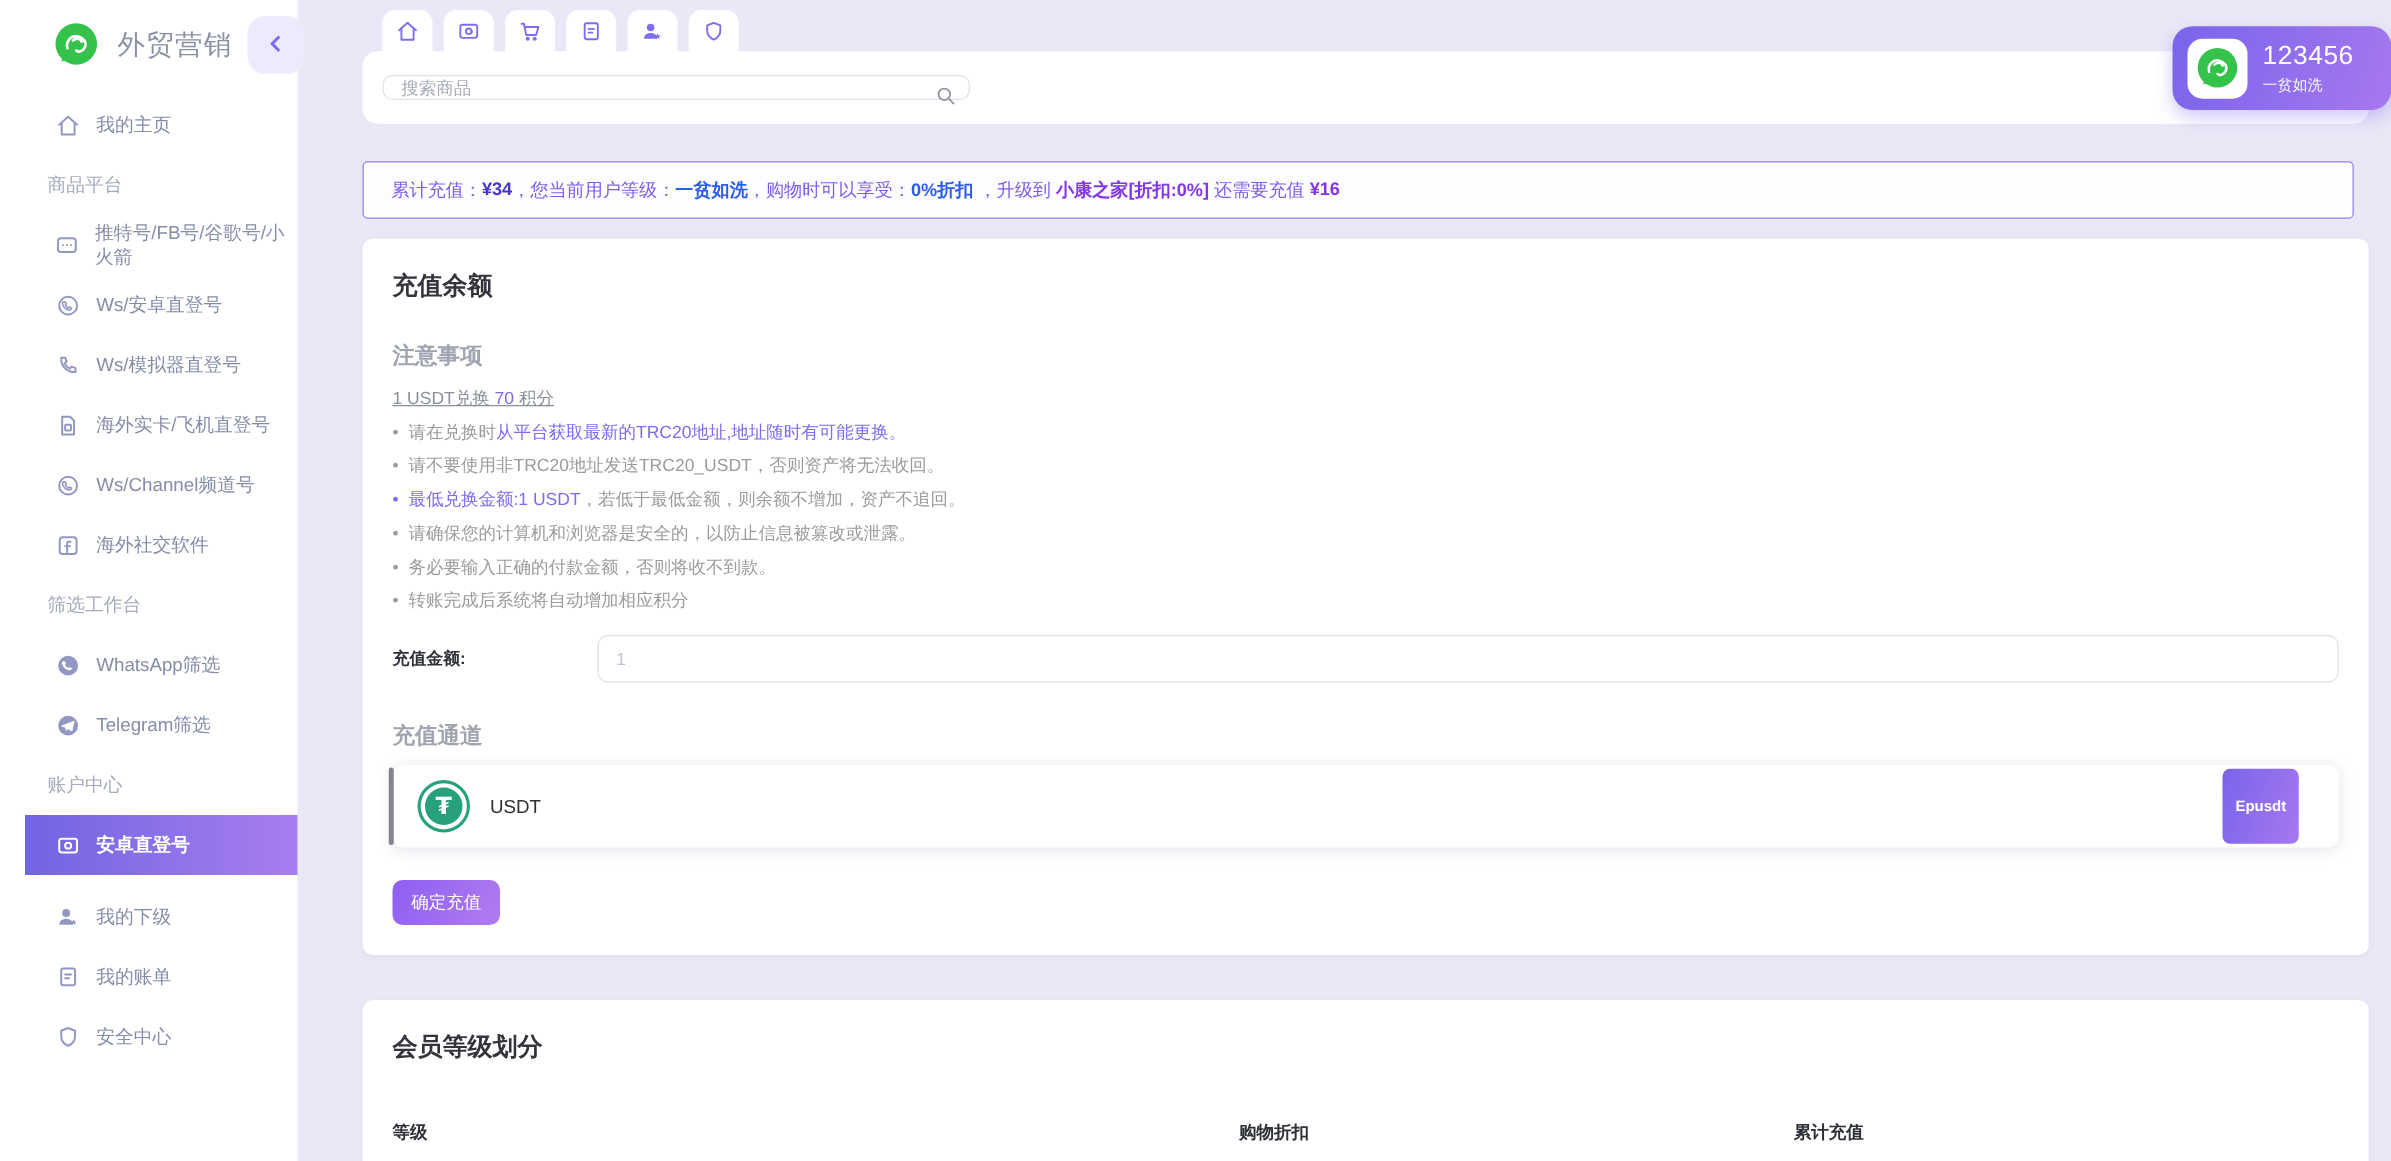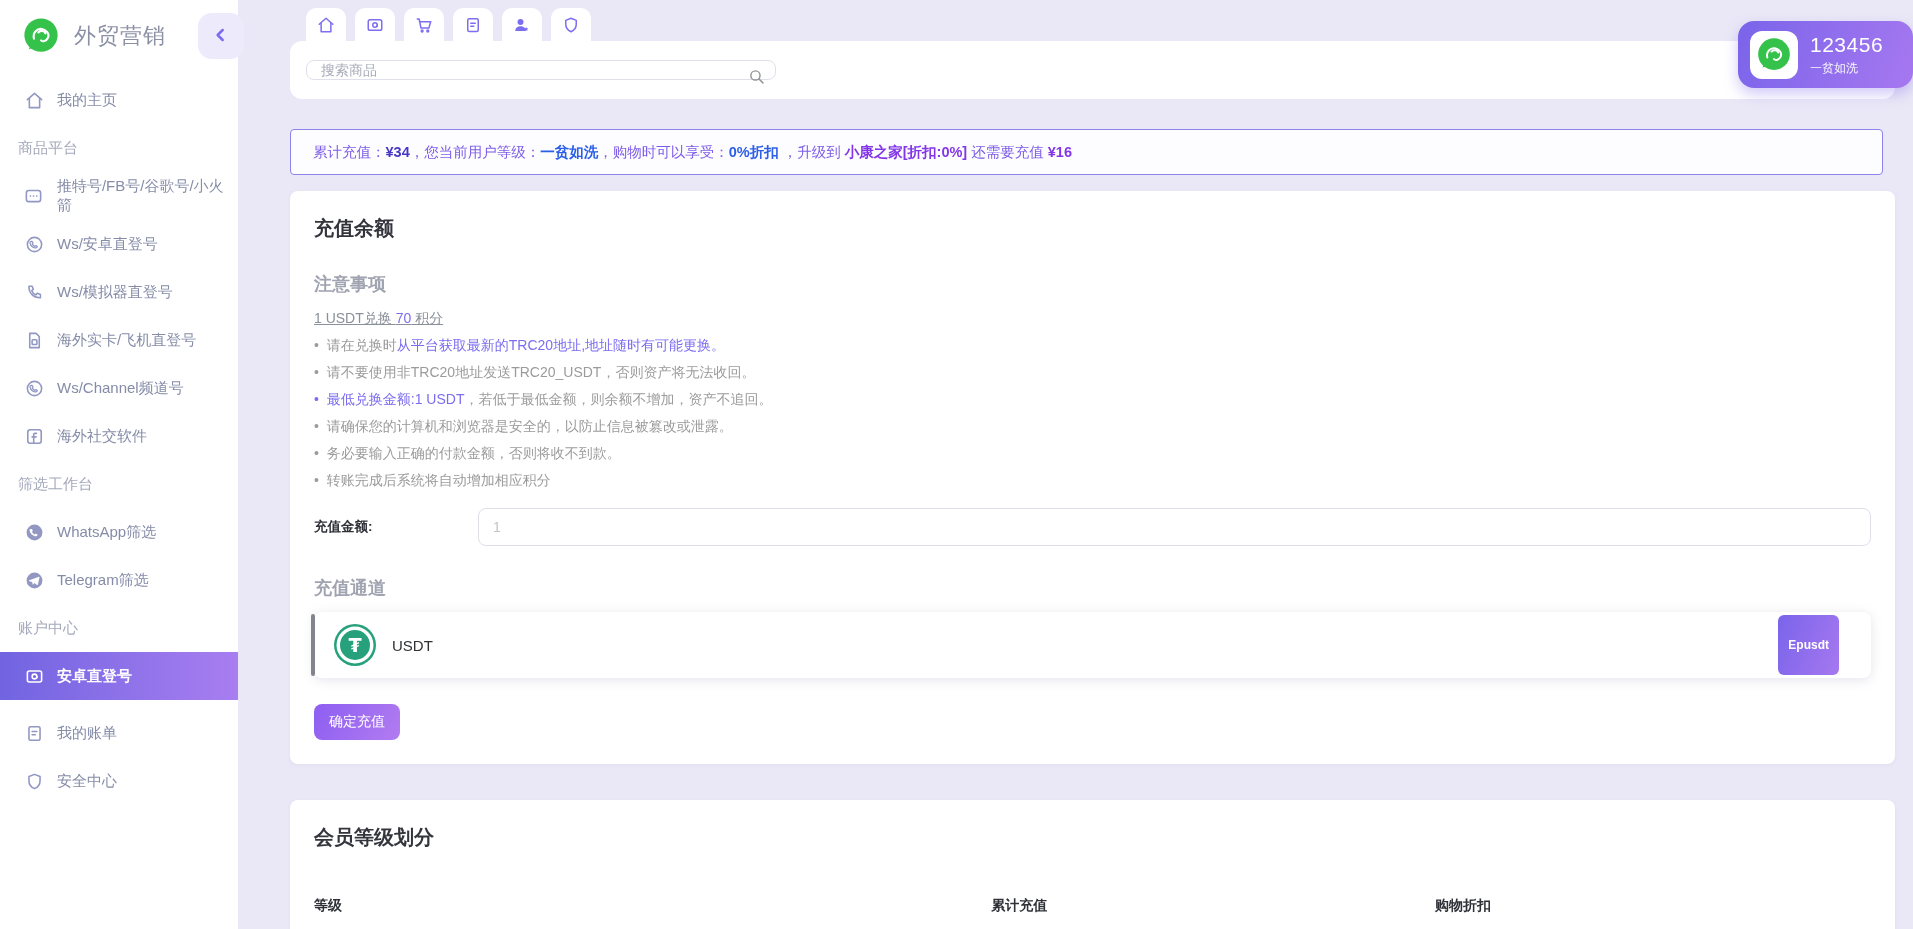--- a/index.html
+++ b/index.html
@@ -6,21 +6,21 @@
   html,body { width:1913px; height:929px; overflow:hidden; }
   body {
     background:#eae8f6;
     font-family:"Liberation Sans","DejaVu Sans",sans-serif;
     position:relative;
     color:#303133;
   }
   
   .sidebar {
     position:absolute; left:0; top:0; bottom:0; width:238px;
-    background:#ffffff; z-index:5;
+    background:#ffffff; z-index:5;padding-left:20px;
   }
   .sidebar-header {
     height:72px; display:flex; align-items:center; padding-left:20px; position:relative;
   }
   .logo-circle { width:42px; height:42px; flex:0 0 42px; }
   .sidebar-title { font-size:22px; color:#8b90a5; margin-left:12px; letter-spacing:1px; }
   .collapse-btn {
     position:absolute; right:-6px; top:13px; width:46px; height:46px;
     background:#eceafb; border-radius:14px; border:none; cursor:pointer;
     display:flex; align-items:center; justify-content:center; color:#7b6cf0;
@@ -245,20 +245,30 @@
       <div class="nav-section">账户中心</div>
       <div class="nav-item active">
         <span class="nav-icon">
           <svg viewBox="0 0 24 24" fill="none" stroke="currentColor" stroke-width="2" stroke-linecap="round" stroke-linejoin="round">
             <rect x="3" y="5" width="18" height="14" rx="2.5"></rect>
             <circle cx="12" cy="12" r="3"></circle>
             <path d="M15 12 v1.5"></path>
           </svg>
         </span>
         <span class="nav-label">安卓直登号</span>
+      </div>
+      <div class="nav-item">
+        <span class="nav-icon">
+          <svg viewBox="0 0 24 24">
+            <circle cx="10" cy="8" r="4" fill="currentColor"></circle>
+            <path d="M3 20 c0-4 3.2-6.2 7-6.2 s7 2.2 7 6.2 z" fill="currentColor"></path>
+            <path d="M17.5 14.5 l.9 1.8 2 .3 -1.45 1.4 .35 2 -1.8-.95 -1.8.95 .35-2 -1.45-1.4 2-.3 z" fill="currentColor" stroke="#fff" stroke-width="0"></path>
+          </svg>
+        </span>
+        <span class="nav-label">我的下级</span>
       </div>
       <div class="nav-item">
         <span class="nav-icon">
           <svg viewBox="0 0 24 24" fill="none" stroke="currentColor" stroke-width="2" stroke-linecap="round" stroke-linejoin="round">
             <rect x="5" y="3.5" width="14" height="17" rx="2"></rect>
             <line x1="9" y1="9.5" x2="15" y2="9.5"></line>
             <line x1="9" y1="13.5" x2="13" y2="13.5"></line>
           </svg>
         </span>
         <span class="nav-label">我的账单</span>
@@ -403,19 +413,19 @@
     </div>
 
     <button class="submit-btn">确定充值</button>
   </section>
 
   <section class="card levels-card">
     <h2 class="card-title">会员等级划分</h2>
     <div class="levels-table">
       <div class="lv-header">
         <div>等级</div>
+        <div>购物折扣</div>
         <div>累计充值</div>
-        <div>购物折扣</div>
       </div>
 
     </div>
   </section>
 </div>
 
 </body></html>

